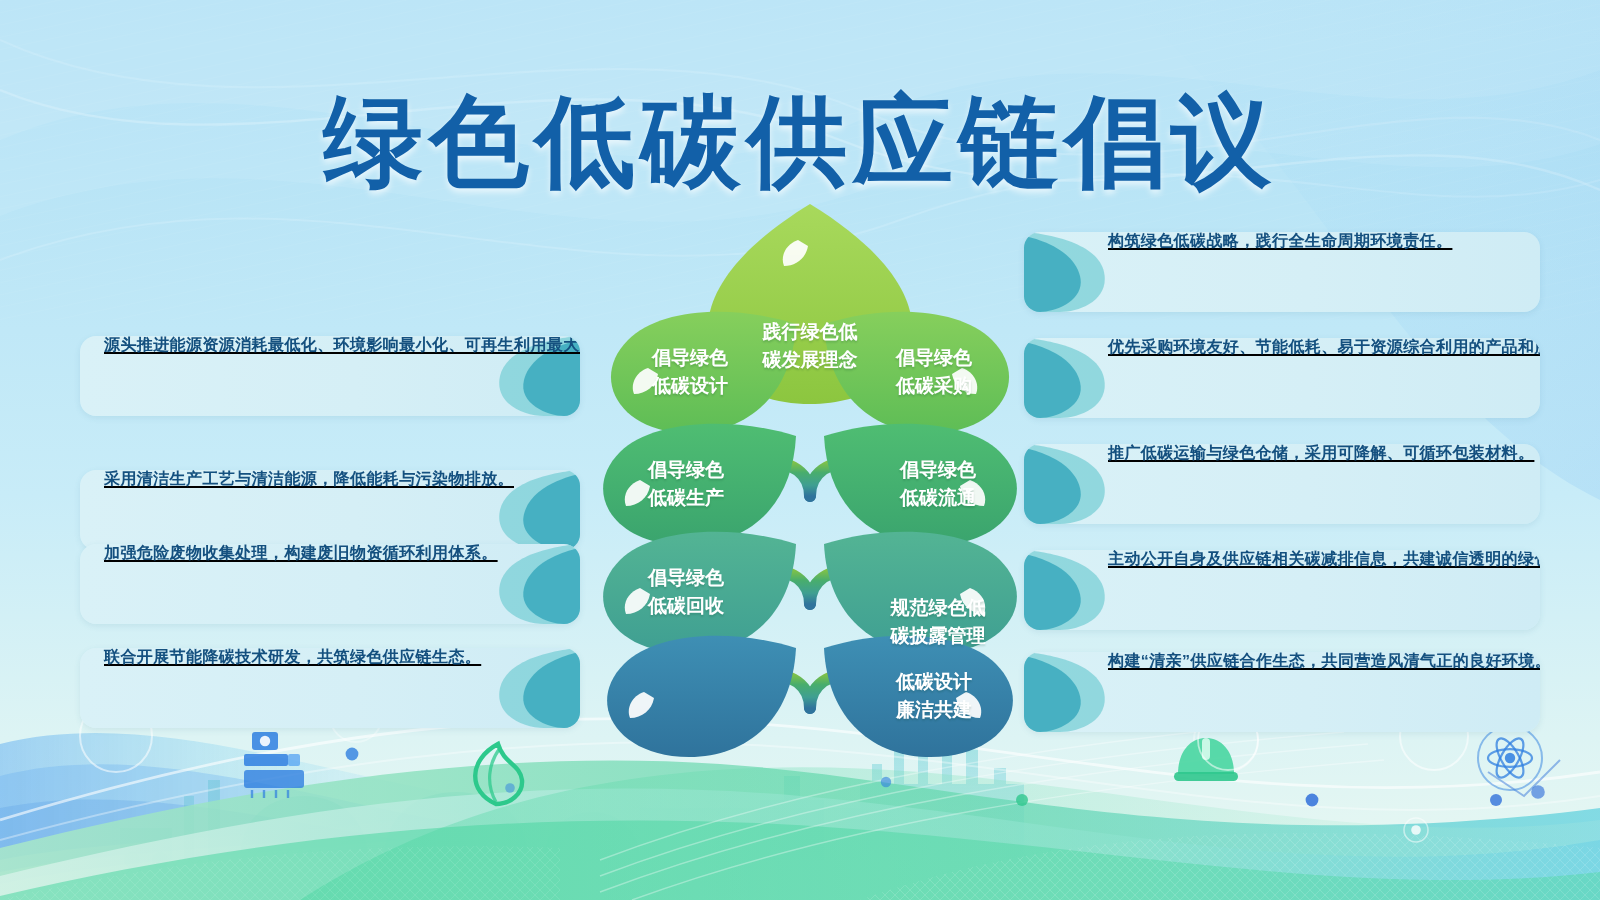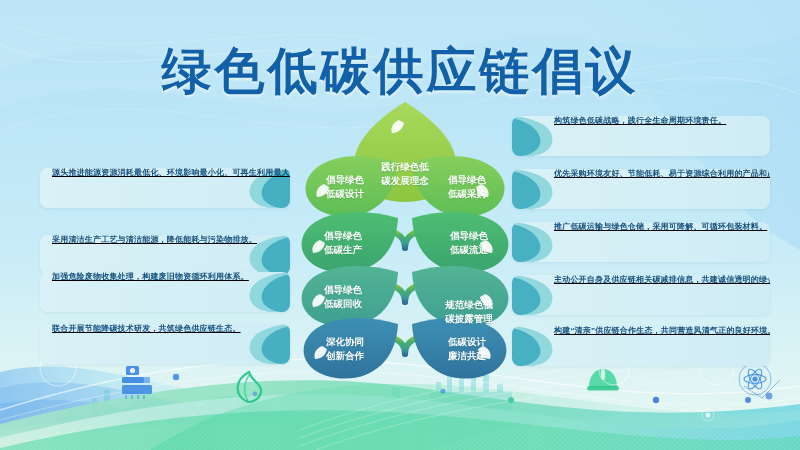--- a/index.html
+++ b/index.html
@@ -414,23 +414,19 @@
 
     <div class="leaf-label" style="left:16px;top:187px;width:94px;">
       <span>倡导绿色</span><br>
       <span>低碳回收</span>
     </div>
     <div class="leaf-label" style="left:140px;top:202px;width:98px;">
       <span>规范绿色低</span><br>
       <span>碳披露管理</span>
     </div>
 
-    <div class="leaf-label" style="left:18px;top:239px;width:94px;">
-      <span>深化协同</span><br>
-      <span>创新合作</span>
-    </div>
     <div class="leaf-label" style="left:140px;top:239px;width:94px;">
       <span>低碳设计</span><br>
       <span>廉洁共建</span>
     </div>
   </div>
 
 </div>
 
 </body></html>

